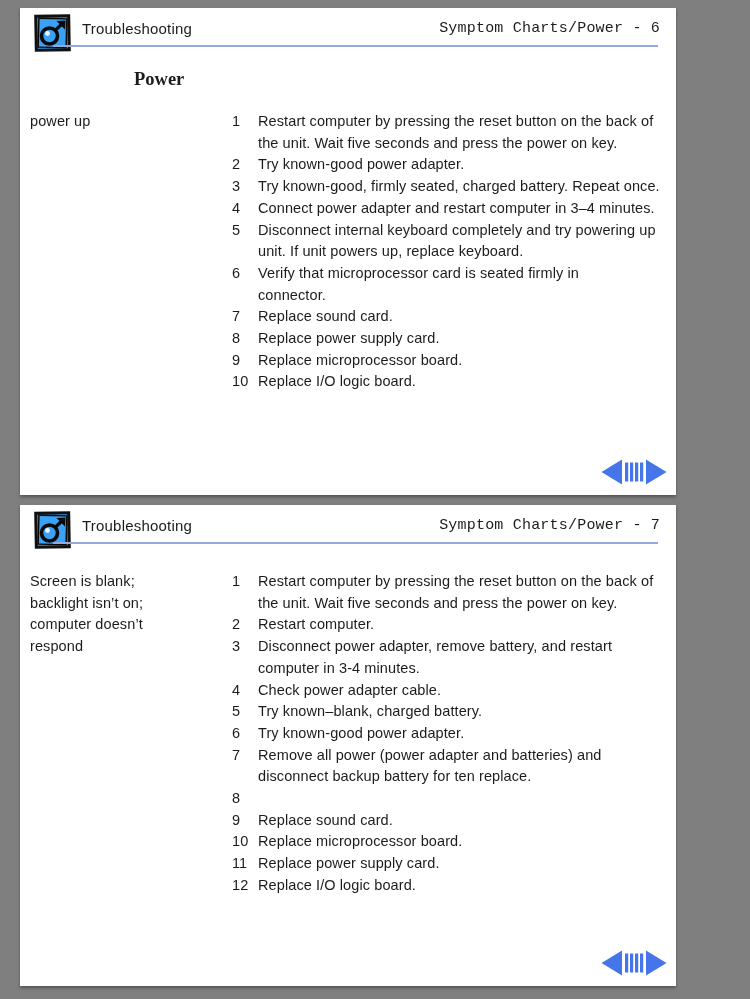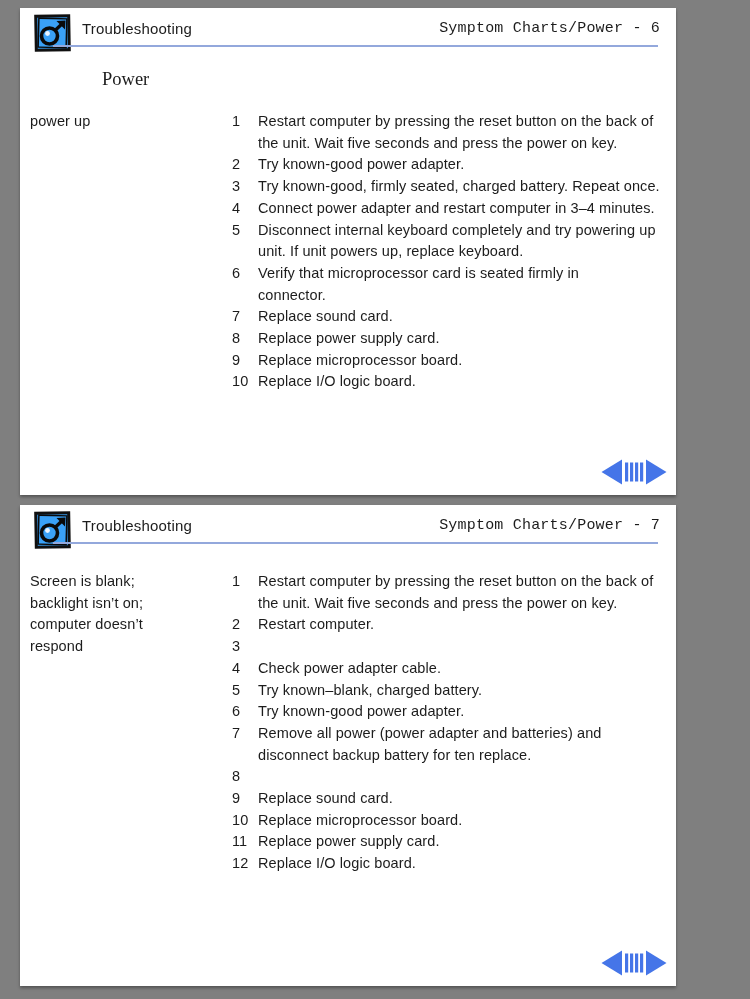--- a/index.html
+++ b/index.html
@@ -32,23 +32,23 @@
     position:absolute;right:16px;top:12px;
     font-size:15px;letter-spacing:0.2px;font-family:Liberation Mono, monospace;
   }
   .hdr-rule{
     position:absolute;left:33px;right:18px;top:37px;
     height:2px;background:#93a8dc;
   }
 
   .section-title{
     font-family:"Liberation Serif","DejaVu Serif",serif;
-    font-weight:normal;
+    font-weight:bold;
     font-size:18.5px;line-height:27px;
-    margin:12px 0 18px 82px;
+    margin:12px 0 18px 114px;
   }
   .p1 .cols{margin-top:20px;}
 
   .cols{display:flex;padding-left:10px;}
   .symptom{
     width:202px;flex:0 0 202px;
     font-size:14.5px;line-height:21.7px;
     letter-spacing:0.1px;
   }
   .steps{
@@ -199,20 +199,22 @@
 the unit. Wait five seconds and press the power on key.</span>
   </li>
 
   <li class="step">
     <span class="num">2</span>
     <span class="txt">Restart computer.</span>
   </li>
 
   <li class="step">
     <span class="num">3</span>
+    <span class="txt">Disconnect power adapter, remove battery, and restart
+computer in 3-4 minutes.</span>
   </li>
 
   <li class="step">
     <span class="num">4</span>
     <span class="txt">Check power adapter cable.</span>
   </li>
 
   <li class="step">
     <span class="num">5</span>
     <span class="txt">Try known–blank, charged battery.</span>

